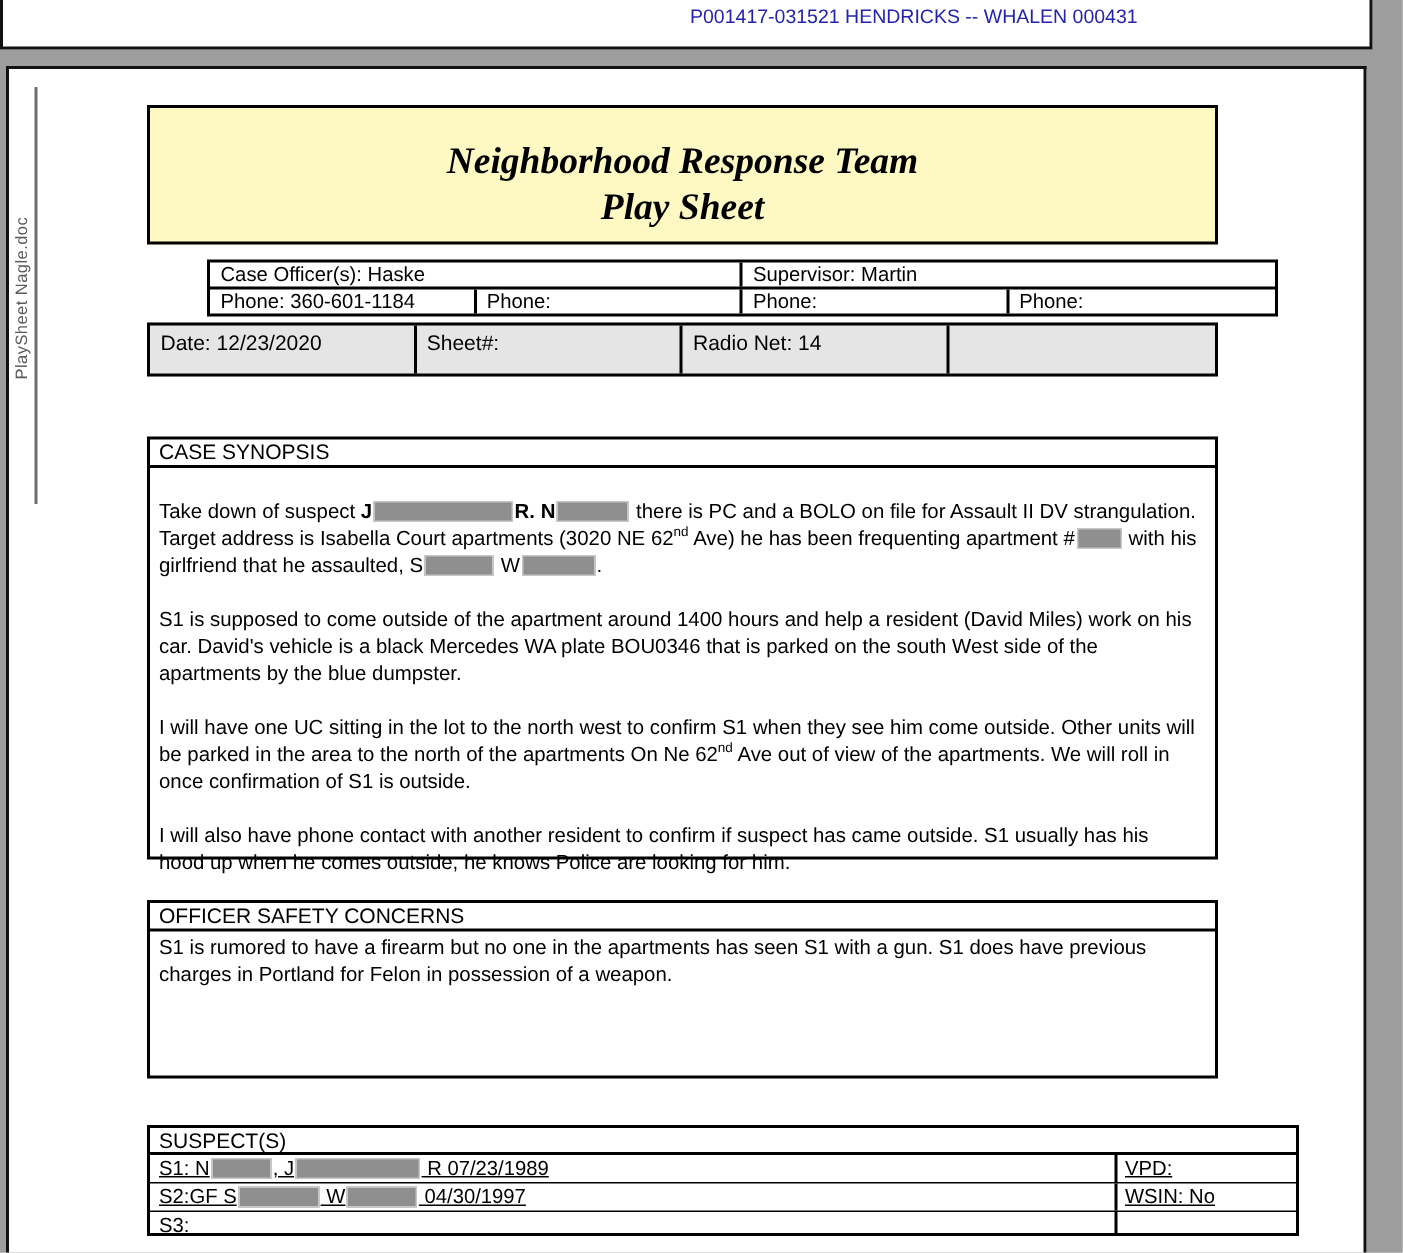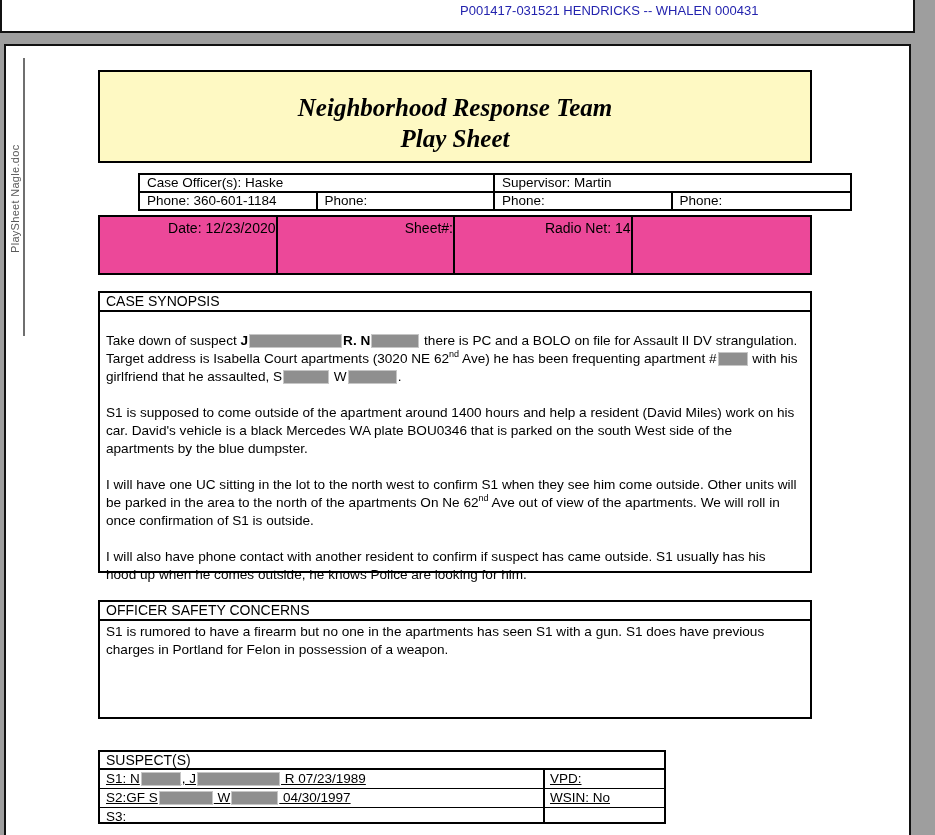--- a/index.html
+++ b/index.html
@@ -27,36 +27,36 @@
   .officer-table{left:98px;top:173px;width:714px;border:2px solid #000;background:#fff;margin-left:40px;}
   .ot-row{display:flex;}
   .ot-r1{border-bottom:2px solid #000;}
   .cell{box-sizing:border-box;padding:0 0 1px 7px;font-size:13.5px;line-height:16px;height:16px;
     border-right:2px solid #000;overflow:hidden;white-space:nowrap;}
   .c50{flex:0 0 50%;}
   .c25{flex:0 0 25%;}
   .cell.last{border-right:none;}
 
   
-  .date-table{left:98px;top:215px;width:714px;height:60px;border:2px solid #000;background:#ec4899;display:flex;text-align:right;}
+  .date-table{left:98px;top:215px;width:714px;height:36px;border:2px solid #000;background:#e5e5e5;display:flex;}
   .dt-cell{box-sizing:border-box;flex:0 0 25%;border-right:2px solid #000;padding:3px 0 0 7px;
     font-size:14px;white-space:nowrap;overflow:hidden;}
   .dt-cell.last{border-right:none;}
 
   
   .section{left:98px;width:714px;border:2px solid #000;background:#fff;}
   .synopsis{top:291px;height:282px;}
   .safety{top:600px;height:119px;}
   .section-header{border-bottom:2px solid #000;padding:1px 0 1px 6px;font-size:14px;line-height:15px;color:#000;}
   .section-body{padding:20px 12px 0 6px;font-size:13.6px;line-height:18px;color:#000;}
   .safety .section-body{padding-top:2px;}
   .section-body p{margin:0 0 18px 0;}
 
   
-  .suspects{left:98px;top:750px;width:568px;border:2px solid #000;background:#fff;font-size:13.5px;}
+  .suspects{left:98px;top:750px;width:768px;border:2px solid #000;background:#fff;font-size:13.5px;}
   .su-header{height:16px;line-height:16px;padding-left:6px;border-bottom:2px solid #000;font-size:14px;}
   .su-row{display:flex;border-bottom:1px solid #000;height:18px;text-decoration:underline;}
   .su-row.last{border-bottom:none;height:14px;}
   .su-left{flex:1;padding-left:6px;line-height:17px;white-space:nowrap;overflow:hidden;}
   .su-right{flex:0 0 114px;border-left:2px solid #000;padding-left:5px;line-height:17px;}
 
   
   .redact{display:inline-block;height:14px;background:#8f8f8f;border:1px solid #c6c6c6;
     vertical-align:-3px;box-sizing:border-box;margin:0 1px;}
   .b{font-weight:bold;}

